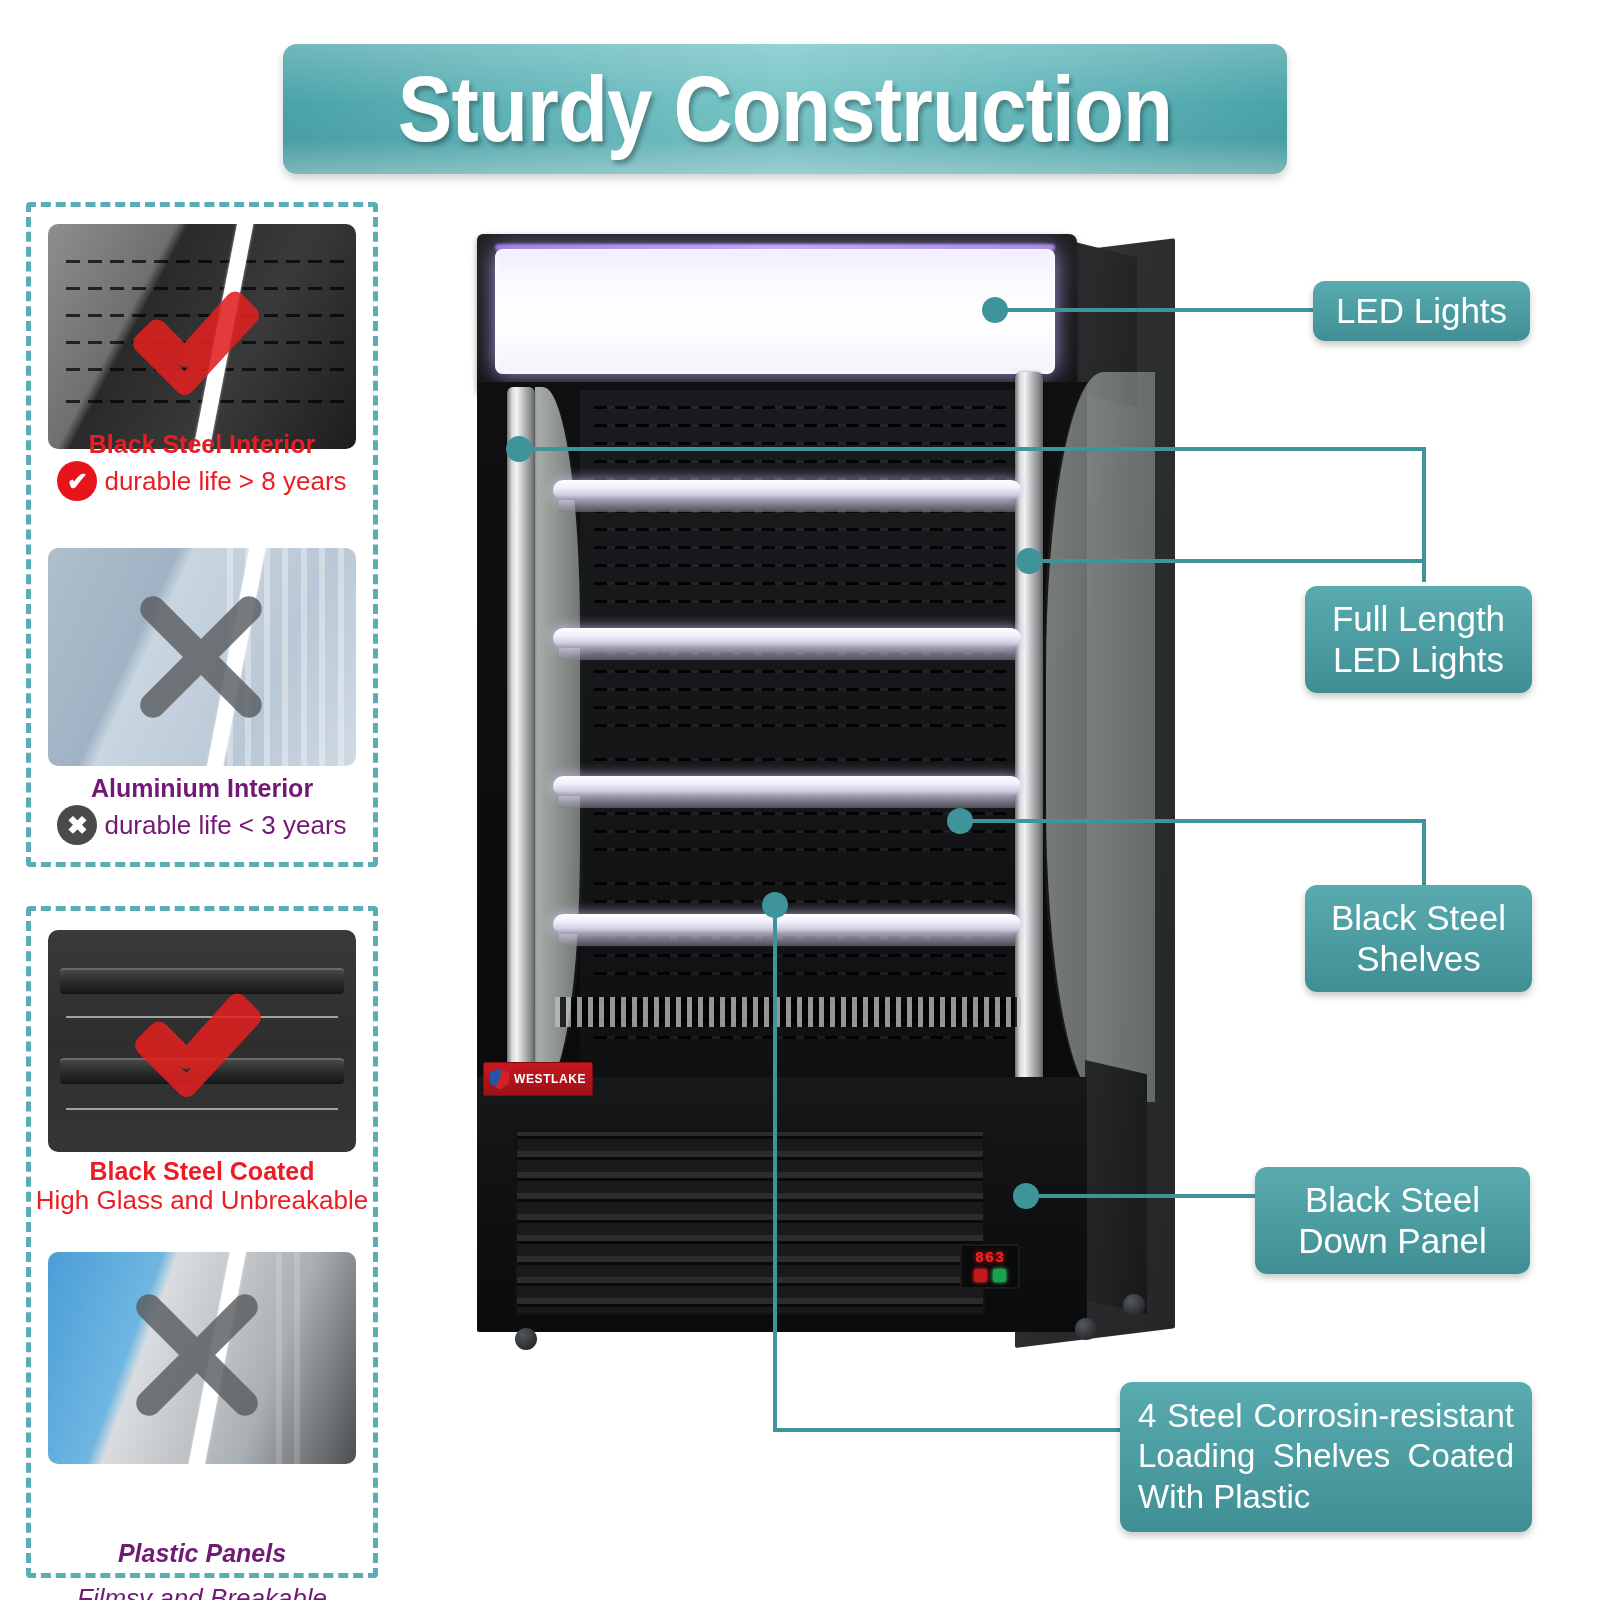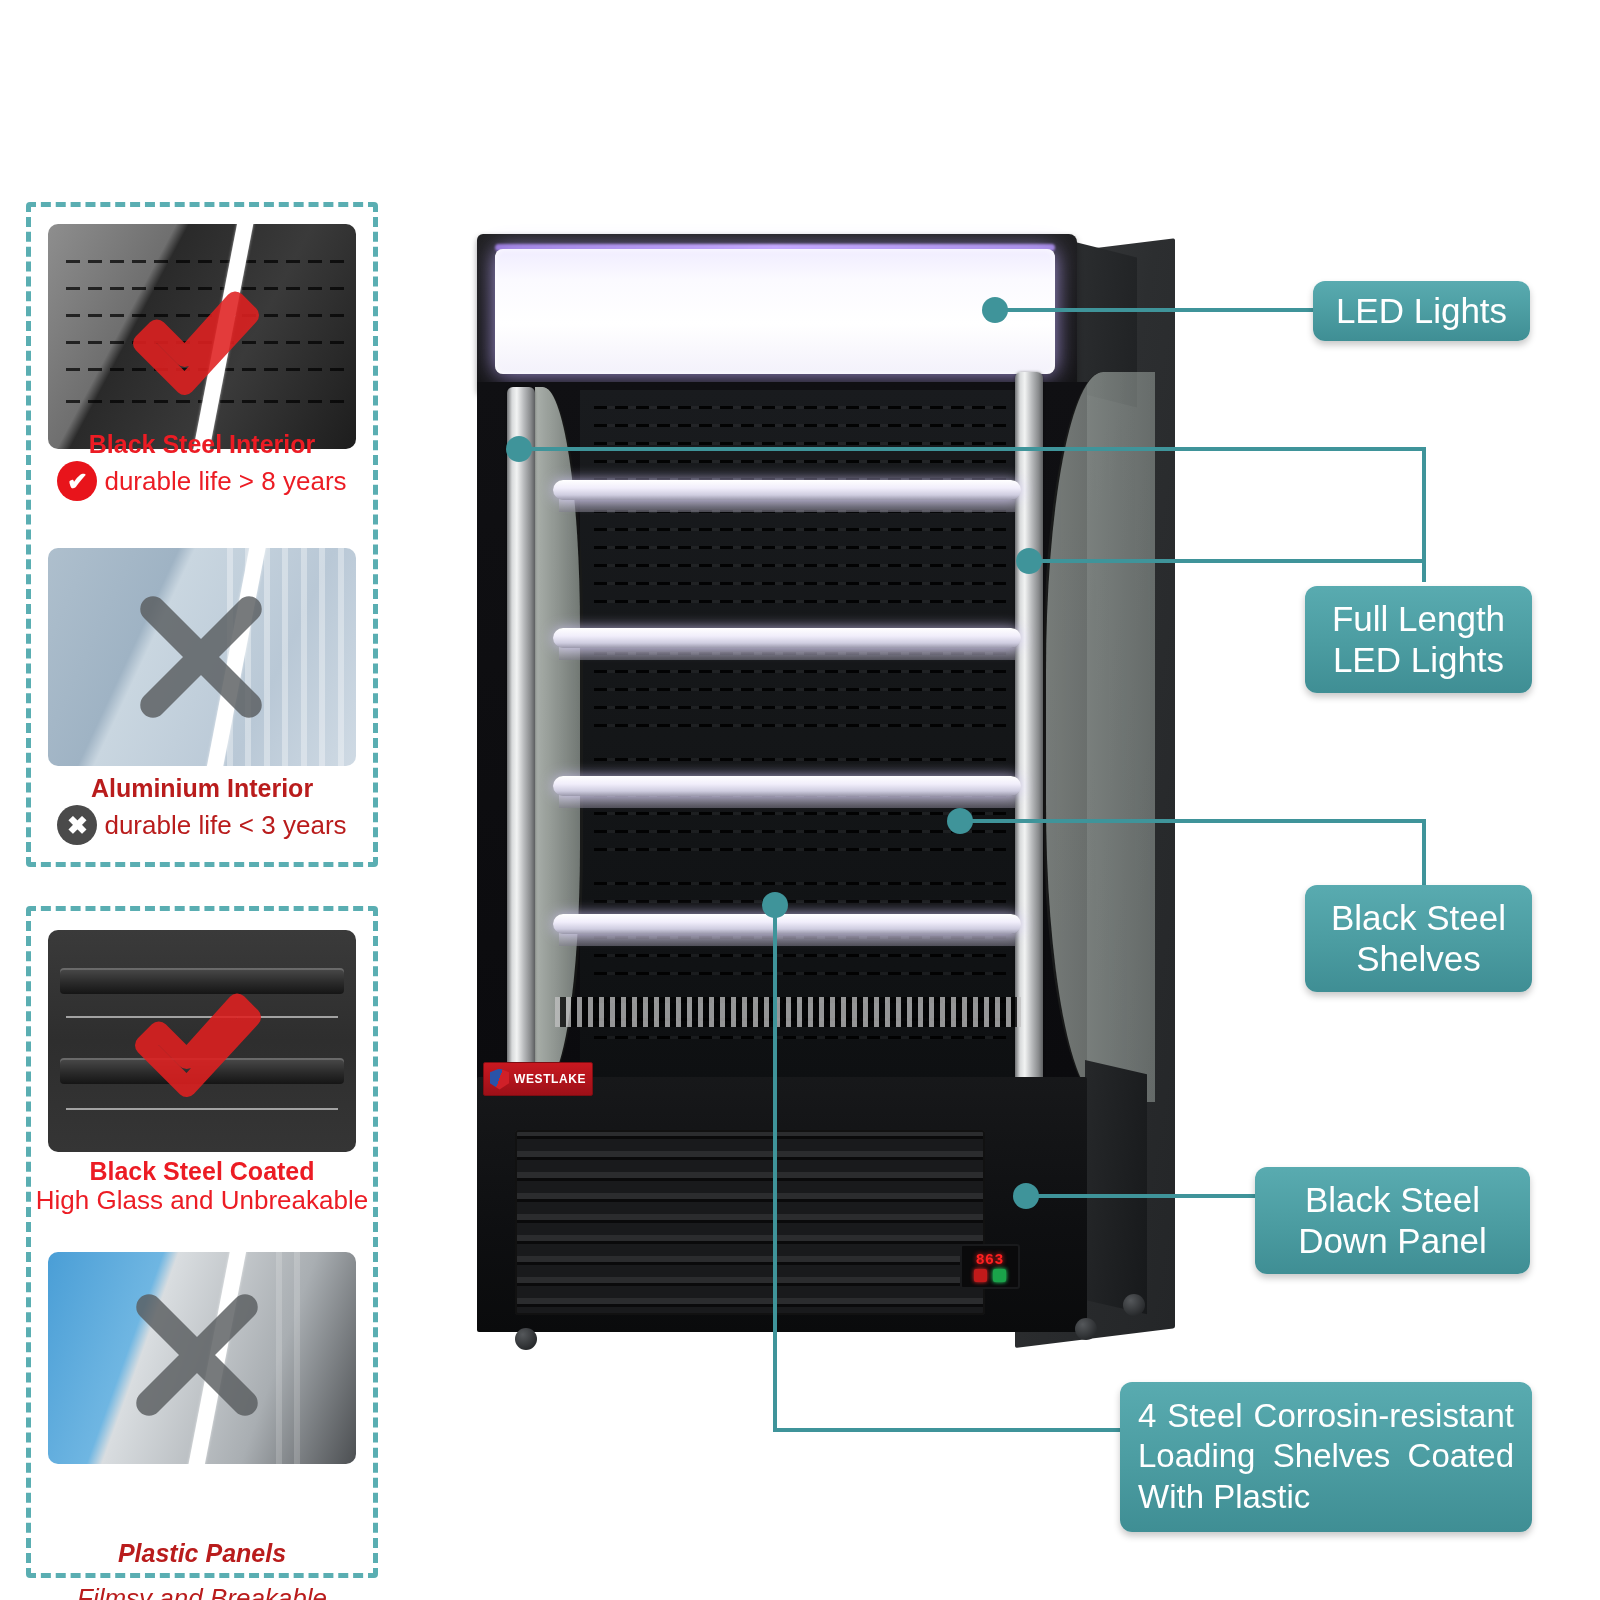--- a/index.html
+++ b/index.html
@@ -53,21 +53,21 @@
   .cap-sub{ font-size:26px; line-height:1.12; white-space:nowrap; }
   .cap-row{ display:flex; align-items:center; justify-content:center; gap:7px; }
   .badge{
     width:40px;height:40px;border-radius:50%;flex:0 0 40px;
     display:flex;align-items:center;justify-content:center;
     color:#fff;font-size:25px;font-weight:bold;line-height:1;
   }
   .badge.ok{ background:#e8141b; }
   .badge.no{ background:#4a4a4a; }
   .red   { color:#ec1c24; }
-  .grey  { color:#b91c1c; }
+  .grey  { color:#701a75; }
 
   
   #ph1{ left:48px; top:224px; width:308px; height:225px;
         background:linear-gradient(118deg,#8e8e8e 0%,#6f6f6f 30%,#2a2a2a 33%,#3a3a3a 62%,#1d1d1d 100%); }
   
   #ph2{ left:48px; top:548px; width:308px; height:218px;
         background:linear-gradient(115deg,#aebfcd 0%,#9fb3c4 32%,#c9d6e0 36%,#b9c8d6 70%,#cfdae4 100%); }
   
   #ph3{ left:48px; top:930px; width:308px; height:222px;
         background:linear-gradient(180deg,#3a3a3a 0%,#2e2e2e 50%,#353535 100%); }
@@ -192,21 +192,21 @@
     background:repeating-linear-gradient(to bottom,
       #2b2c2e 0 6px, #0a0a0b 6px 9px, #191a1c 9px 21px);
     box-shadow:0 0 0 2px #111 inset;
   }
   .controller{
     position:absolute; left:505px; top:1022px; width:60px; height:45px;
     background:#0a0a0b; border:2px solid #191a1c; border-radius:3px;
     display:flex; flex-direction:column; align-items:center; justify-content:center; gap:3px;
   }
   .ctrl-display{
-    font-family:Liberation Sans, sans-serif; font-size:15px; color:#ff2020;
+    font-family:Liberation Mono, monospace; font-size:15px; color:#ff2020;
     letter-spacing:1px; line-height:1; text-shadow:0 0 5px #ff2020; font-weight:bold;
   }
   .ctrl-btns{ display:flex; gap:6px; }
   .ctrl-btn{ width:13px;height:13px;border-radius:2px; }
   .ctrl-btn.r{ background:#c21a1a; box-shadow:0 0 4px #ff2b2b; }
   .ctrl-btn.g{ background:#1aa34a; box-shadow:0 0 4px #2bff77; }
   .caster{ position:absolute; width:22px;height:22px;border-radius:50%;
      background:radial-gradient(circle at 35% 30%,#55585b,#17191b); }
   .logo-badge{
     position:absolute; left:28px; top:840px; width:110px; height:34px;
@@ -235,20 +235,23 @@
         background:#3f949a; }
   .ln{ position:absolute; background:#3f949a; }
   .ln.h{ height:4px; }
   .ln.v{ width:4px; }
 </style>
 </head>
 <body>
 
 <div id="stage">
 
+  <div class="title-banner">
+    <div class="title-text">Sturdy Construction</div>
+  </div>
 
   <div class="dashed-box" id="box-interior"></div>
 
   <div class="photo" id="ph1">
     <div class="slot-lines">
       <i style="top:16%"></i>
         <i style="top:28%"></i>
         <i style="top:40%"></i>
       <i style="top:52%"></i>
         <i style="top:64%"></i>

